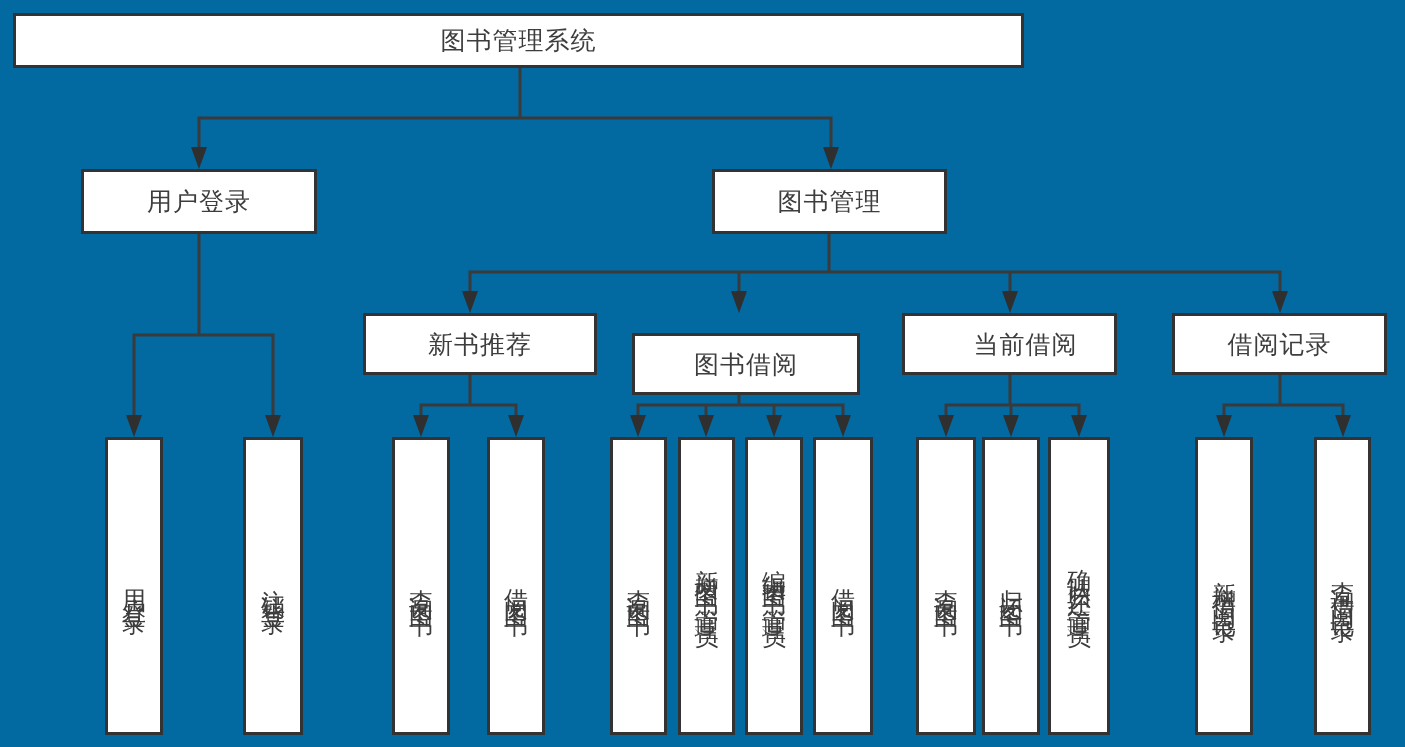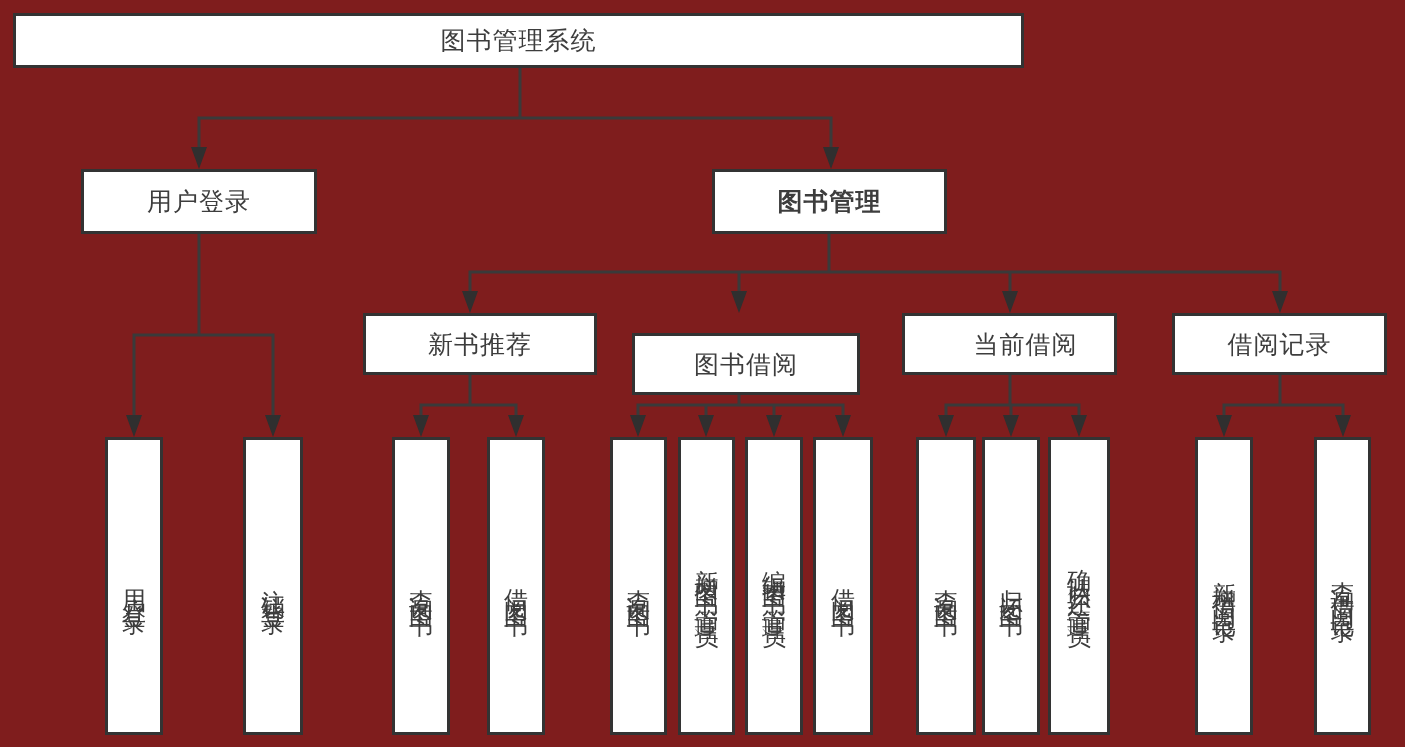--- a/index.html
+++ b/index.html
@@ -4,21 +4,21 @@
 <style>
   html, body {
     margin: 0;
     padding: 0;
     background: #ffffff;
   }
   .canvas {
     position: relative;
     width: 1405px;
     height: 747px;
-    background: #7f1d1d;
+    background: #0369a1;
     font-family: "Liberation Sans", sans-serif;
     overflow: hidden;
   }
   .connectors {
     position: absolute;
     left: 0;
     top: 0;
     width: 1405px;
     height: 747px;
   }
@@ -48,21 +48,21 @@
     font-size: 24px;
     writing-mode: vertical-rl;
     text-orientation: mixed;
     letter-spacing: 8px;
     line-height: 1;
     z-index: 2;
   }
   
   .n-root          { left: 13px;   top: 13px;  width: 1011px; height: 55px; }
   .n-user-login    { left: 81px;   top: 169px; width: 236px;  height: 65px; }
-  .n-book-mgmt     { left: 712px;  top: 169px; width: 235px;  height: 65px; font-weight: bold; }
+  .n-book-mgmt     { left: 712px;  top: 169px; width: 235px;  height: 65px; }
   .n-new-book      { left: 363px;  top: 313px; width: 234px;  height: 62px; }
   .n-book-borrow   { left: 632px;  top: 313px; width: 228px;  height: 62px; margin-top: 20px; }
   .n-cur-borrow    { left: 902px;  top: 313px; width: 215px;  height: 62px; padding-left: 32px; }
   .n-borrow-rec    { left: 1172px; top: 313px; width: 215px;  height: 62px; }
 
   .lf { top: 437px; height: 298px; }
   .l-g1c0 { left: 105px;  width: 58px; }
   .l-g1c1 { left: 243px;  width: 60px; }
   .l-g2c0 { left: 392px;  width: 58px; }
   .l-g2c1 { left: 487px;  width: 58px; }

